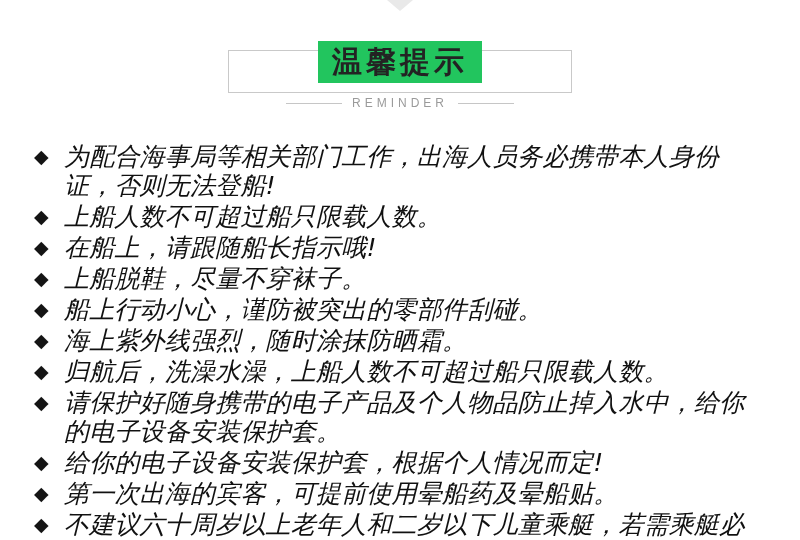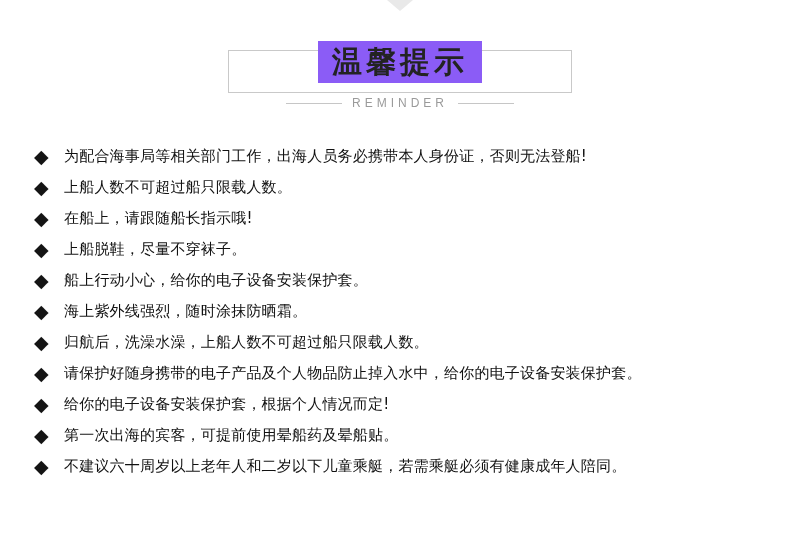--- a/index.html
+++ b/index.html
@@ -60,21 +60,21 @@
   .title-cn {
     position: relative;
     display: inline-block;
     font-family: "DejaVu Serif", serif;
     font-weight: bold;
     font-size: 30px;
     letter-spacing: 4px;
     color: #232323;
     line-height: 42px;
     padding: 0 14px;
-    background: #8b5cf6;
+    background: #22c55e;
     top: 1px;
     z-index: 2;
   }
 
   .subtitle-wrap {
     position: absolute;
     top: 56px;
     left: 0;
     right: 0;
     display: flex;
@@ -106,25 +106,26 @@
     flex: 0 0 auto;
     width: 30px;
     font-size: 19px;
     line-height: 29px;
     color: #141414;
     text-align: left;
   }
   .item-text {
     flex: 1 1 auto;
     font-family: "DejaVu Sans", sans-serif;
-    font-size: 15px;
+    font-size: 25px;
     line-height: 29px;
     color: #111111;
     letter-spacing: 0.2px;
     text-indent: 0;
+    font-style: italic;
   }
 </style>
 </head>
 <body>
 
 <div class="top-marker"></div>
 
 <div class="header">
   <div class="header-box-top"></div>
   <div class="header-box-bottom"></div>
@@ -152,21 +153,21 @@
   <div class="item">
     <span class="bullet">◆</span>
     <span class="item-text">在船上，请跟随船长指示哦!</span>
   </div>
   <div class="item">
     <span class="bullet">◆</span>
     <span class="item-text">上船脱鞋，尽量不穿袜子。</span>
   </div>
   <div class="item">
     <span class="bullet">◆</span>
-    <span class="item-text">船上行动小心，给你的电子设备安装保护套。</span>
+    <span class="item-text">船上行动小心，谨防被突出的零部件刮碰。</span>
   </div>
   <div class="item">
     <span class="bullet">◆</span>
     <span class="item-text">海上紫外线强烈，随时涂抹防晒霜。</span>
   </div>
   <div class="item">
     <span class="bullet">◆</span>
     <span class="item-text">归航后，洗澡水澡，上船人数不可超过船只限载人数。</span>
   </div>
   <div class="item">

